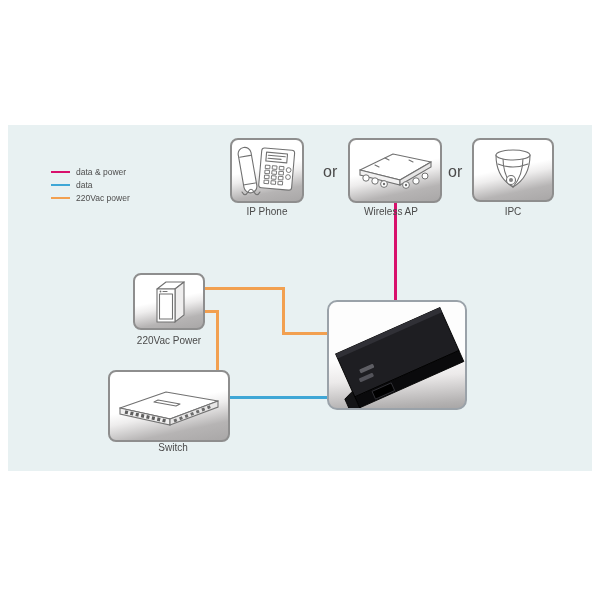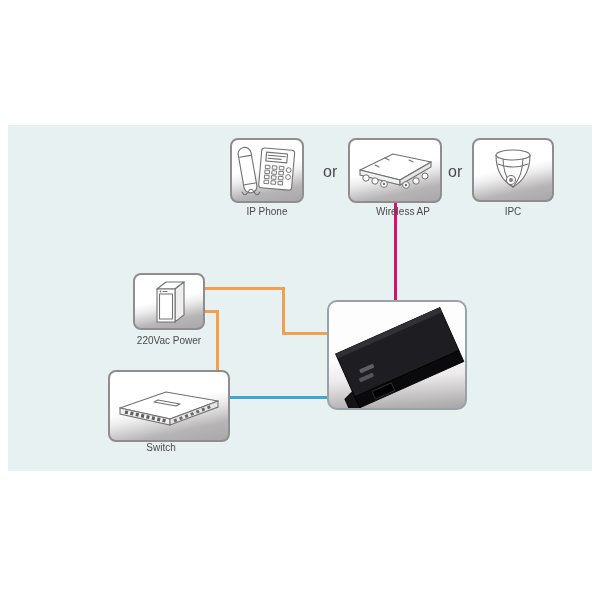--- a/index.html
+++ b/index.html
@@ -41,20 +41,34 @@
   .stroke { fill:none; stroke:#717171; stroke-width:1.1; stroke-linejoin:round; stroke-linecap:round; }
   .fillw { fill:#ffffff; stroke:#717171; stroke-width:1.1; stroke-linejoin:round; }
 </style>
 </head>
 <body>
 
 <div class="page">
 
   <div class="panel" style="background-color: rgb(232, 241, 242);"></div>
 
+  <div class="legend">
+    <div class="legend-row">
+      <span class="legend-swatch l-magenta" style="background-color: rgb(216, 16, 108);"></span>
+      <span class="legend-label">data &amp; power</span>
+    </div>
+    <div class="legend-row">
+      <span class="legend-swatch l-blue" style="background-color: rgb(63, 167, 214);"></span>
+      <span class="legend-label">data</span>
+    </div>
+    <div class="legend-row">
+      <span class="legend-swatch l-orange" style="background-color: rgb(242, 160, 80);"></span>
+      <span class="legend-label">220Vac power</span>
+    </div>
+  </div>
 
   <div class="line l-magenta" style="left: 393.5px; top: 202px; width: 3px; height: 100px; background-color: rgb(216, 16, 108);"></div>
 
   <div class="line l-orange" style="left: 204px; top: 287px; width: 81px; height: 3px; background-color: rgb(242, 160, 80);"></div>
   <div class="line l-orange" style="left: 282px; top: 287px; width: 3px; height: 48px; background-color: rgb(242, 160, 80);"></div>
   <div class="line l-orange" style="left: 282px; top: 332px; width: 46px; height: 3px; background-color: rgb(242, 160, 80);"></div>
 
   <div class="line l-orange" style="left: 204px; top: 310px; width: 15px; height: 3px; background-color: rgb(242, 160, 80);"></div>
   <div class="line l-orange" style="left: 216px; top: 310px; width: 3px; height: 61px; background-color: rgb(242, 160, 80);"></div>
 
@@ -113,21 +127,21 @@
           <circle cx="29" cy="37" r="3.4"></circle>
           <circle cx="51" cy="38" r="3.4"></circle>
           <circle cx="61" cy="34" r="3.2"></circle>
           <circle cx="70" cy="29" r="3"></circle>
         </g>
         <circle cx="29" cy="37" r="1.2" fill="#717171"></circle>
         <circle cx="51" cy="38" r="1.2" fill="#717171"></circle>
       </svg>
     </span>
   </div>
-  <div class="dev-label" style="left:354px; top:206px; width:98px;">Wireless AP</div>
+  <div class="dev-label" style="left:342px; top:206px; width:98px;">Wireless AP</div>
 
   <div class="or-label" style="left:448px; top:163px;">or</div>
 
   <div class="dev-box" style="left:472px; top:138px; width:82px; height:64px;">
     <span>
       <svg width="48" height="46" viewBox="0 0 48 46">
         <path class="fillw" d="M7,8 C7,22 12,33 24,40 C36,33 41,22 41,8 Z"></path>
         <path class="stroke" d="M14,11 C14,24 18,33 24,40" stroke-width="0.8"></path>
         <path class="stroke" d="M34,11 C34,24 30,33 24,40" stroke-width="0.8"></path>
         <path class="stroke" d="M9,17 Q24,23 39,17" stroke-width="0.8"></path>
@@ -158,21 +172,21 @@
       <svg width="106" height="44" viewBox="0 0 106 44">
         <polygon class="fillw" points="4,24 50,8 102,17 54,35"></polygon>
         <polygon points="4,24 54,35 54,41 4,30" fill="#f2f1f1" stroke="#717171" stroke-width="1.1"></polygon>
         <polygon points="54,35 102,17 102,23 54,41" fill="#e7e6e6" stroke="#717171" stroke-width="1.1"></polygon>
         <polygon class="stroke" points="42,16 64,20 60,22 38,18" stroke-width="0.8"></polygon>
         <path d="M9,28 L50,37" stroke="#5f5f5f" stroke-width="3.5" stroke-dasharray="3 2.5" fill="none"></path>
         <path d="M58,37 L96,22" stroke="#6b6b6b" stroke-width="3" stroke-dasharray="3 3" fill="none"></path>
       </svg>
     </span>
   </div>
-  <div class="dev-label" style="left:112px; top:442px; width:98px;">Switch</div>
+  <div class="dev-label" style="left:124px; top:442px; width:98px;">Switch</div>
 
   <div class="injector-box" style="left:327px; top:300px; width:140px; height:110px;">
     <span>
       <svg width="136" height="106" viewBox="0 0 136 106">
         <g transform="rotate(-24 68 52)">
           <rect x="12" y="27" width="114" height="47" fill="#1e1e22" stroke="#0a0a0a" stroke-width="1"></rect>
           <rect x="12" y="27" width="114" height="5" fill="#303036"></rect>
           <rect x="12" y="74" width="114" height="12" fill="#0a0a0c" stroke="#000" stroke-width="0.8"></rect>
           <polygon points="2,72 12,68 12,86 2,90" fill="#141416" stroke="#000" stroke-width="0.8"></polygon>
           <rect x="27" y="51" width="15" height="4" rx="1" fill="#5e5e64"></rect>

